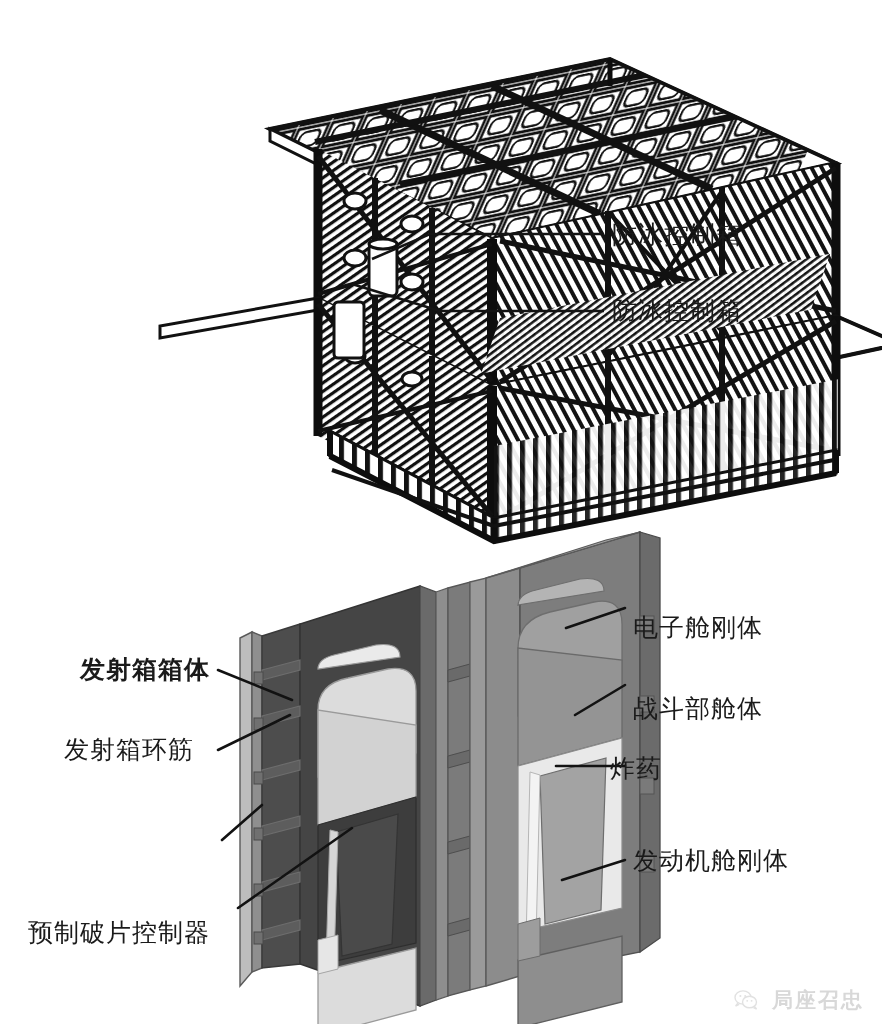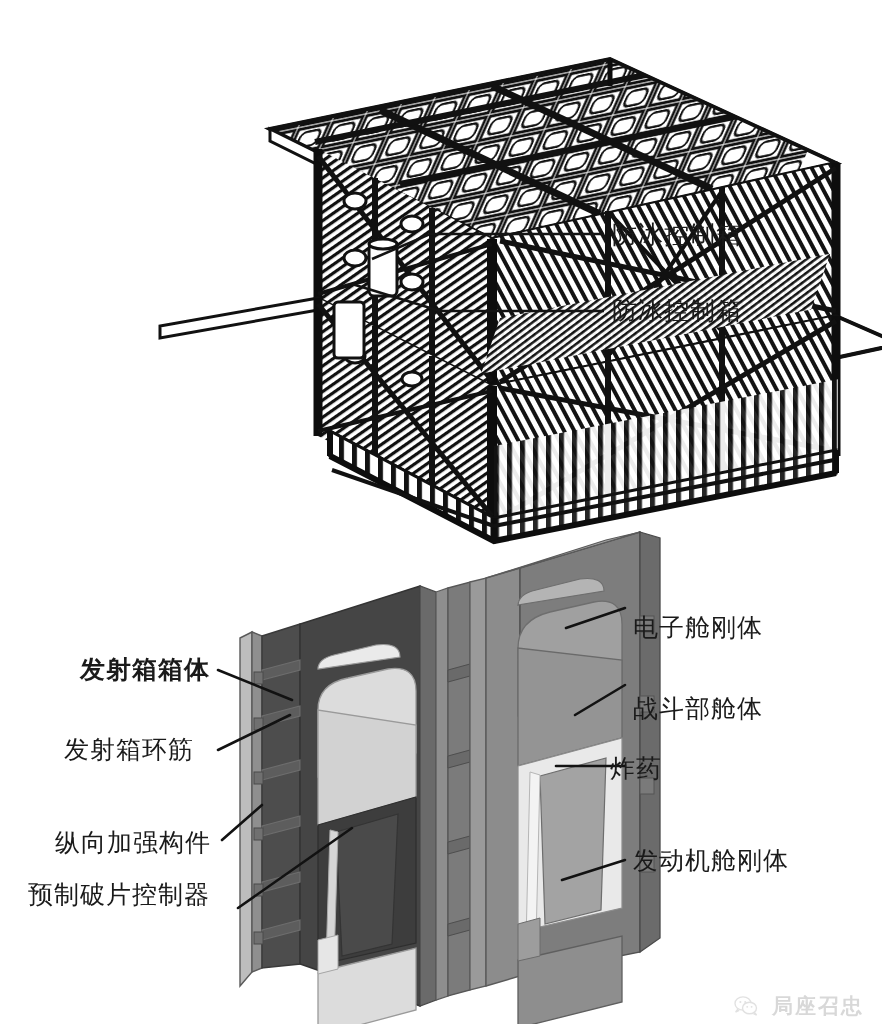--- a/index.html
+++ b/index.html
@@ -18,21 +18,21 @@
     position:absolute;
     font-family:"DejaVu Serif","Liberation Serif",serif;
     font-size:25px;
     letter-spacing:1px;
     color:#1a1a1a;
     white-space:nowrap;
     line-height:1;
     font-weight:400;
   }
   .wm{
-    position:absolute;right:18px;bottom:4px;
+    position:absolute;right:18px;bottom:10px;
     display:flex;align-items:center;gap:13px;
     opacity:.38;
   }
   .wm-txt{
     font-family:"DejaVu Sans","Liberation Sans",sans-serif;
     font-size:21px;color:#9a9a9a;letter-spacing:2px;font-weight:700;
   }
 </style>
 </head>
 <body>
@@ -310,22 +310,21 @@
       <g stroke="#121212" stroke-width="2.6" fill="none" stroke-linecap="round">
         <line id="br-0" x1="625" y1="88" x2="566" y2="108"></line>
         <line id="br-1" x1="625" y1="165" x2="575" y2="195"></line>
         <line id="br-2" x1="625" y1="246" x2="556" y2="246"></line>
         <line id="br-3" x1="625" y1="340" x2="562" y2="360"></line>
       </g>
     </svg>
 
     <div class="lbl" id="bl-lbl-0" style="left: 80px; top: 137px; font-weight: bold;">发射箱箱体</div>
     <div class="lbl" id="bl-lbl-1" style="left: 64px; top: 217px;">发射箱环筋</div>
-    <div class="lbl" id="bl-lbl-2" style="left: 55px; top: 310px;">纵向加强构件</div>
-    <div class="lbl" id="bl-lbl-3" style="left: 28px; top: 362px;">预制破片控制器</div>
+    <div class="lbl" id="bl-lbl-3" style="left: 28px; top: 400px;">预制破片控制器</div>
 
     <div class="lbl" id="br-lbl-0" style="left: 633px; top: 75px; margin-top: 20px;">电子舱刚体</div>
     <div class="lbl" id="br-lbl-1" style="left: 633px; top: 152px; margin-top: 24px;">战斗部舱体</div>
     <div class="lbl" id="br-lbl-2" style="left: 610px; top: 236px;">炸药</div>
     <div class="lbl" id="br-lbl-3" style="left: 633px; top: 328px;">发动机舱刚体</div>
 
     <div class="wm">
       <svg width="26" height="26" viewBox="0 0 26 26">
         <ellipse cx="10" cy="10.5" rx="8" ry="6.6" fill="none" stroke="#b2b2b2" stroke-width="1.4"></ellipse>
         <path d="M5,16 l-2.4,3 3.6,-1.6" fill="none" stroke="#b2b2b2" stroke-width="1.4"></path>

